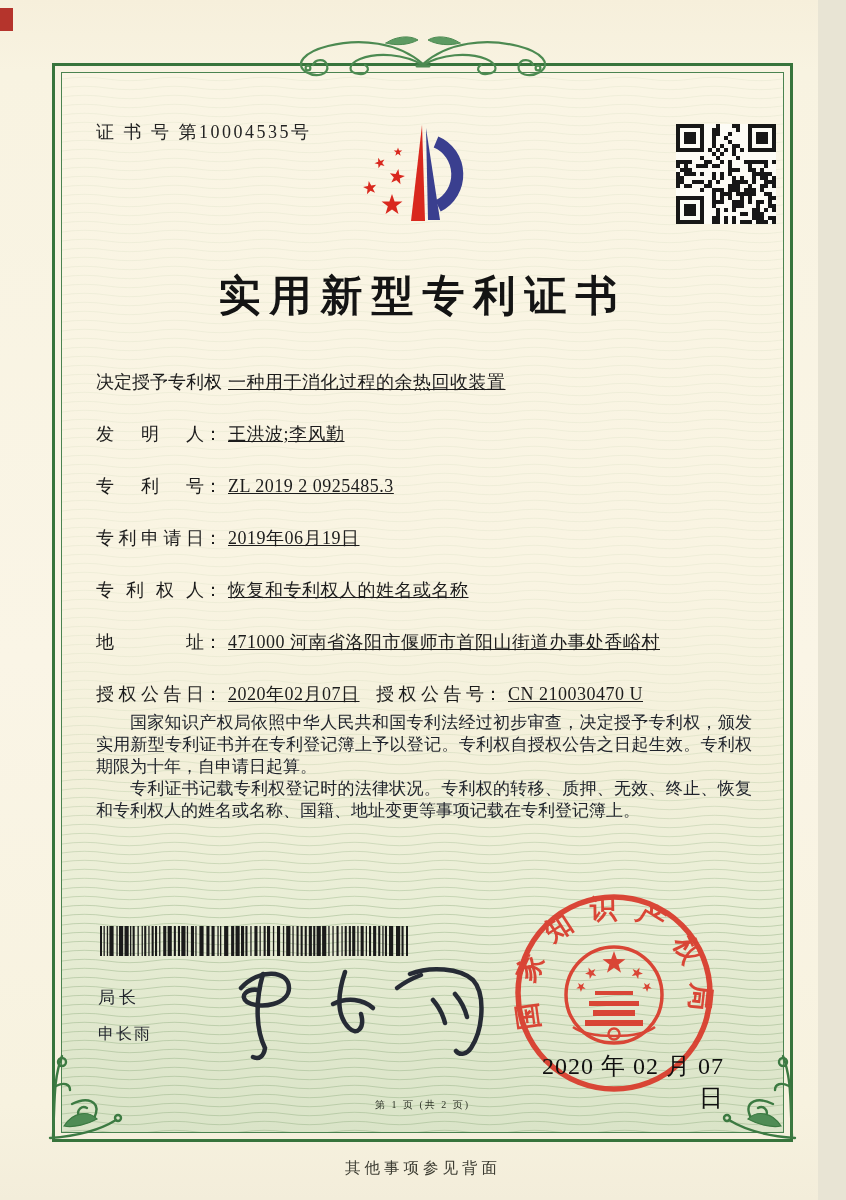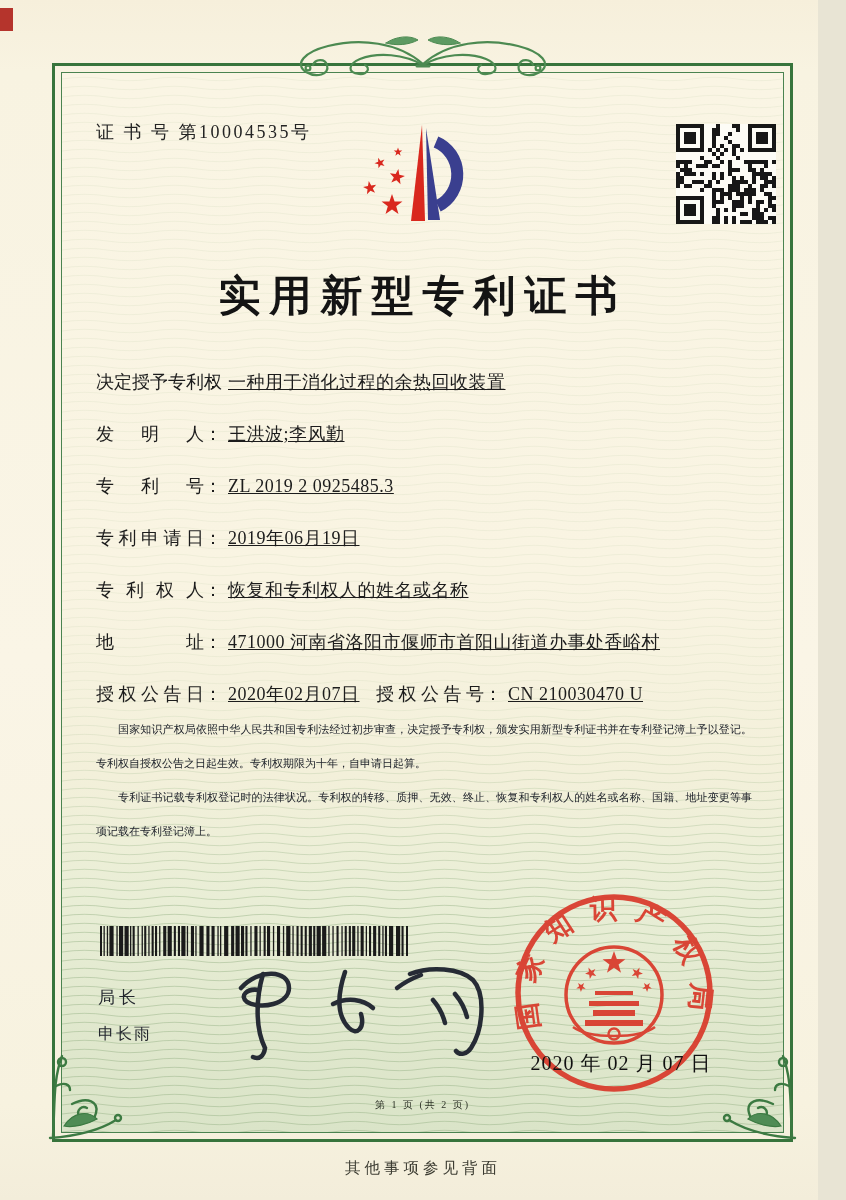--- a/index.html
+++ b/index.html
@@ -19,29 +19,29 @@
   .cert-no{position:absolute;left:96px;top:120px;font-size:18px;letter-spacing:2.5px;color:#232323;}
   .logo{position:absolute;left:352px;top:112px;width:165px;height:125px;}
   .qr{position:absolute;left:676px;top:124px;width:100px;height:100px;}
   .title{position:absolute;left:52px;top:246px;width:741px;text-align:center;
          font-size:42px;font-weight:bold;letter-spacing:9px;color:#141414;margin-top:22px;}
   .field-row{position:absolute;left:96px;font-size:18px;white-space:nowrap;color:#1c1c1c;}
   .flabel{display:inline-block;width:108px;text-align:justify;text-align-last:justify;vertical-align:baseline;}
   .fcolon{display:inline-block;}
   .fvalue{margin-left:6px;letter-spacing:0.5px;text-decoration:underline;}
   .second-pair{position:absolute;left:280px;top:0;white-space:nowrap;}
-  .body-text{position:absolute;left:96px;top:712px;width:656px;font-size:11px;line-height:34px;
+  .body-text{position:absolute;left:96px;top:712px;width:656px;font-size:17px;line-height:22px;
              text-align:justify;color:#20242c;}
   .body-text p{margin:0;text-indent:2em;}
   .barcode{position:absolute;left:100px;top:926px;width:312px;height:30px;}
   .signer-title{position:absolute;left:98px;top:986px;font-size:17px;letter-spacing:4px;color:#23272e;}
   .signer-name{position:absolute;left:98px;top:1024px;font-size:16px;letter-spacing:2px;color:#23272e;}
   .signature{position:absolute;left:225px;top:944px;width:270px;height:126px;z-index:5;}
   .seal{position:absolute;left:503px;top:893px;width:222px;height:206px;z-index:3;opacity:0.93;}
-  .seal-date{position:absolute;left:518px;top:1050px;width:206px;text-align:center;font-size:20px;
+  .seal-date{position:absolute;left:518px;top:1050px;width:206px;text-align:right;font-size:24px;
              letter-spacing:1px;color:#101010;z-index:4;}
   .page-info{position:absolute;left:52px;top:1098px;width:741px;text-align:center;font-size:10px;
              letter-spacing:2px;color:#2e3328;}
   .back-note{position:absolute;left:0;top:1158px;width:846px;text-align:center;font-size:15.5px;
              letter-spacing:4px;color:#3c3c32;}
 </style>
 </head>
 <body>
 
 <div class="page">

